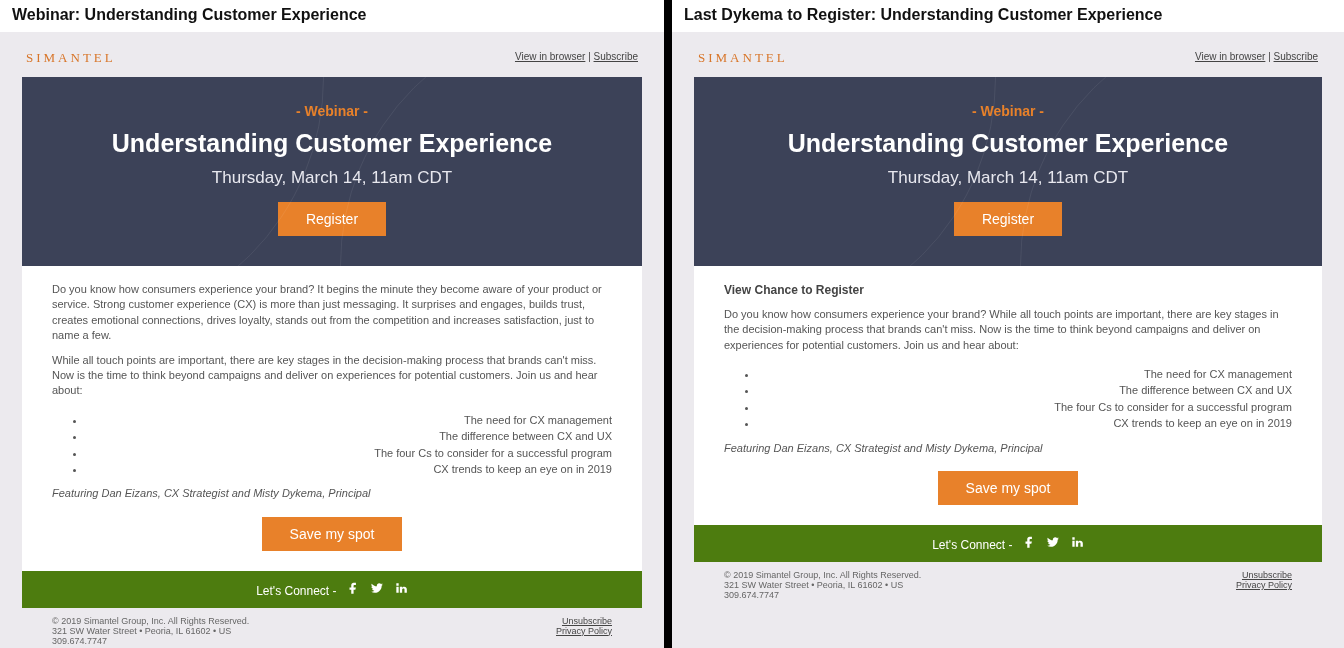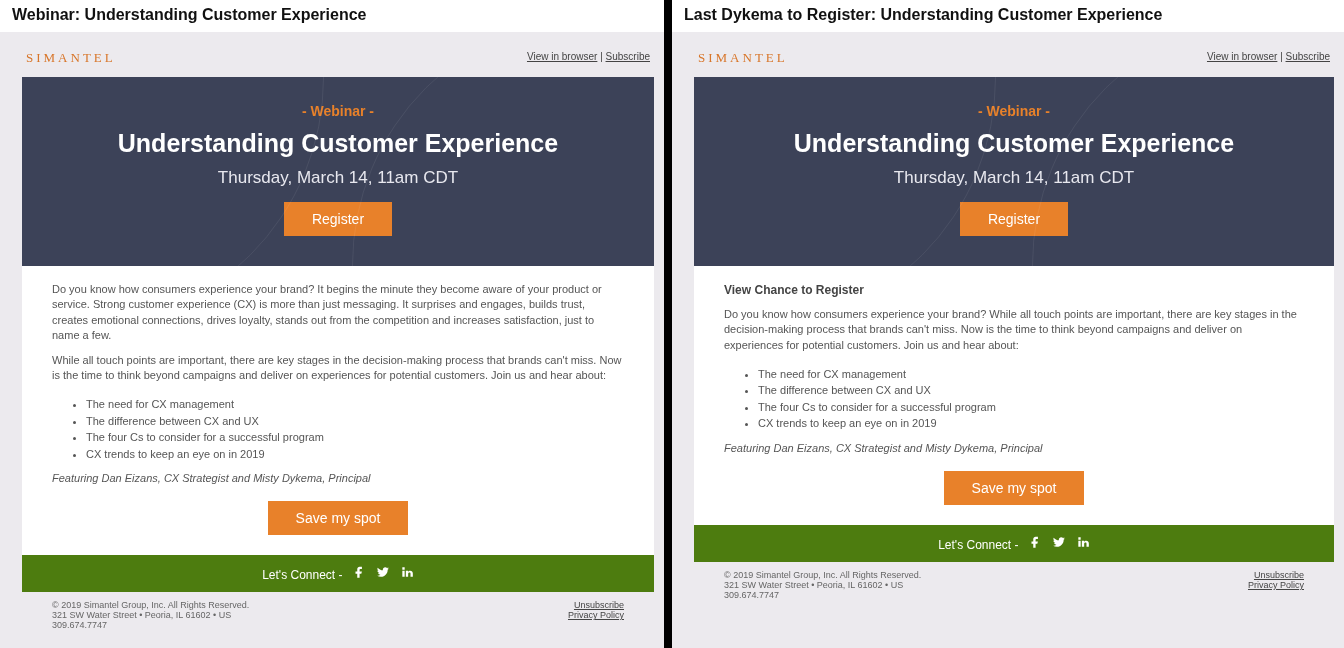--- a/index.html
+++ b/index.html
@@ -24,21 +24,21 @@
   .subject-bar {
     background: #fff;
     padding: 6px 12px 8px 12px;
     font-weight: 700;
     font-size: 16px;
     color: #111;
   }
   .canvas {
     flex: 1;
     background: #eceaee;
-    padding: 8px 10px 0 22px;
+    padding: 8px 22px 0 22px;
     overflow: hidden;
   }
   .topline {
     display: flex;
     justify-content: space-between;
     align-items: center;
     padding: 6px 4px 10px 4px;
   }
   .brand {
     font-family: Georgia, 'Times New Roman', serif;
@@ -102,21 +102,21 @@
     color: #555;
     line-height: 1.4;
   }
   .body-content .subhead {
     font-weight: 700;
     color: #444;
     font-size: 12px;
     margin-bottom: 8px;
   }
   .body-content p { margin: 0 0 9px 0; }
-  .body-content ul { margin: 14px 0 9px 0; padding-left: 34px; }
+  .body-content ul { margin: 14px 0 9px 0; padding-left: 34px; text-align: right; }
   .body-content ul li { margin: 1px 0; }
   .featuring { font-style: italic; }
   .cta2 { text-align: center; padding: 6px 0 2px 0; }
   .connect {
     background: #4d7c0f;
     color: #fff;
     text-align: center;
     padding: 10px 0;
     font-size: 12px;
   }

